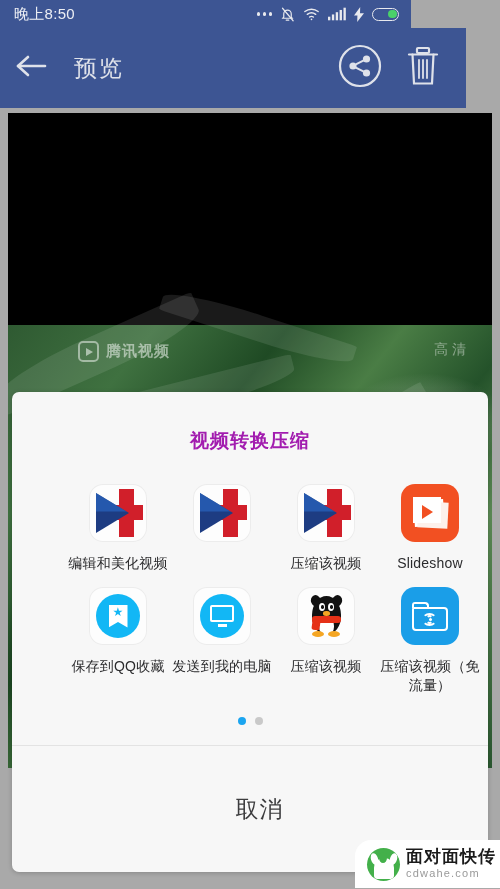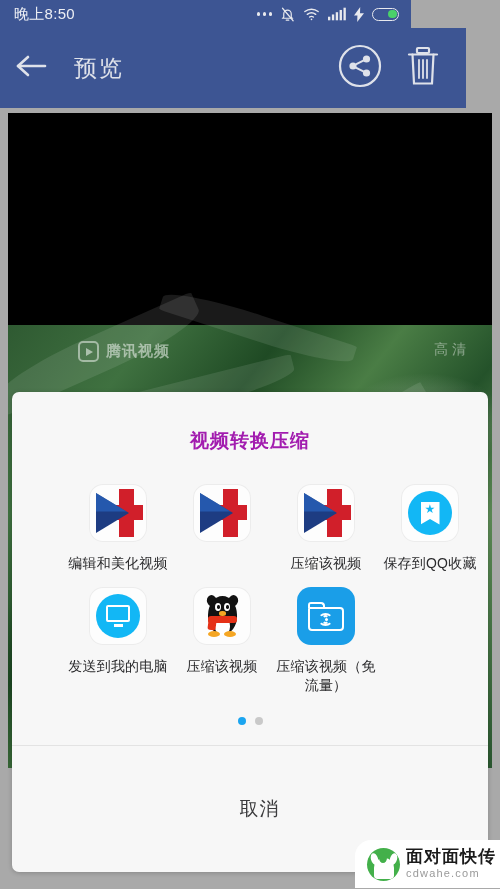--- a/index.html
+++ b/index.html
@@ -159,21 +159,21 @@
   .wv-dot{ position:absolute; left:16.5px; top:16px; width:3.6px; height:3.6px; background:#fff; border-radius:50%; }
 
   
   .pager{ display:flex; align-items:center; justify-content:center; gap:9px; margin-top:22px; }
   .pdot{ width:8px; height:8px; border-radius:50%; background:#c9c9c9; }
   .pdot.active{ background:#1ba5f0; }
 
   .sheet-divider{ height:1px; background:#e3e3e3; margin-top:20px; }
   .cancel-btn{
     flex:1; display:flex; align-items:center; justify-content:center;
-    font-size:19px; color:#3c3c3e; letter-spacing:1px;padding-left:19px;
+    font-size:23px; color:#3c3c3e; letter-spacing:1px;padding-left:19px;
   }
 
   
   .site-wm{
     position:absolute; right:0; bottom:0; width:145px; height:48px;
     background:#fff; border-radius:16px 0 0 0;
     display:flex; align-items:center; gap:6px; padding-left:12px;
   }
   .wm-logo{
     width:33px; height:33px; border-radius:50%; background:#43b04a;
@@ -314,20 +314,29 @@
         <div class="cell">
           <div class="icon-box ic-vedit">
             <span class="cross-v"></span>
               <span class="cross-h"></span>
               <span class="tri"></span>
               <span class="tri2"></span>
           </div>
           <div class="cell-label">压缩该视频</div>
         </div>
 
+        <div class="cell">
+          <div class="icon-box ic-slide">
+            <span class="card-back"></span>
+              <span class="card-back2"></span>
+              <span class="card-front"></span>
+              <span class="sp"></span>
+          </div>
+          <div class="cell-label">Slideshow</div>
+        </div>
 
         <div class="cell">
           <div class="icon-box ic-fav">
             <span class="circ">
                 <span class="bm">
                   <span class="star">★</span>
                 </span>
               </span>
           </div>
           <div class="cell-label">保存到QQ收藏</div>

